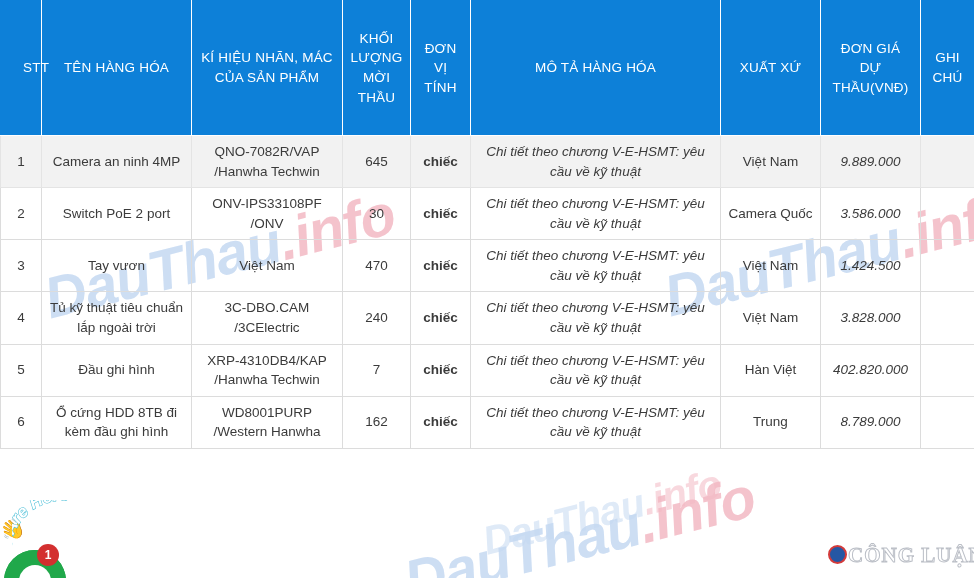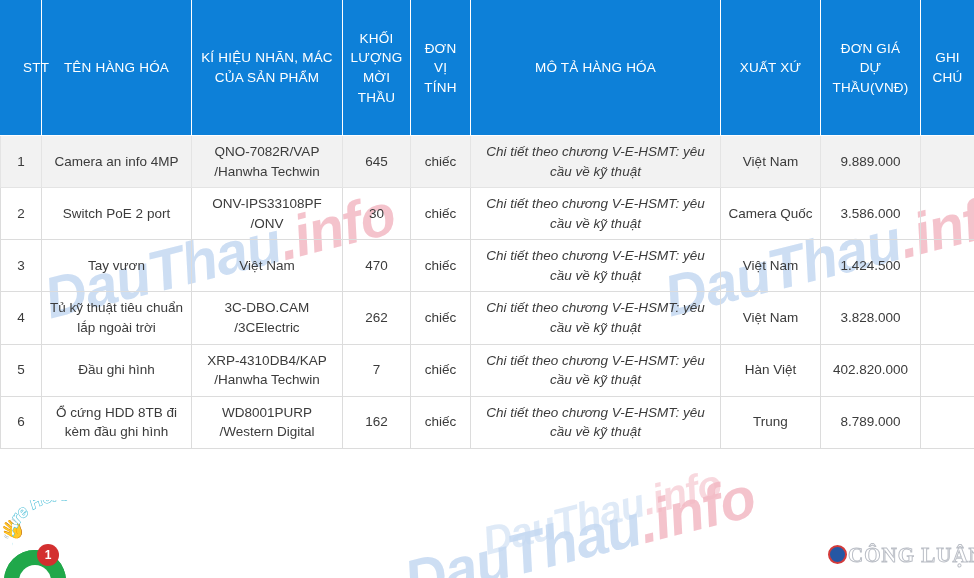--- a/index.html
+++ b/index.html
@@ -103,24 +103,24 @@
     color: #3b3b3b;
     background: transparent;
   }
   table.goods tbody tr.alt td { background: #f2f2f2; }
   table.goods tbody tr.alt td { border-color: #e4e4e4; }
 
   .c-stt   { width: 41px; }
   .c-name  { width: 150px; }
   .c-label { width: 151px; }
   .c-qty   { width: 68px; }
-  .c-unit  { width: 60px; }
+  .c-unit  { width: 60px; font-weight: bold; }
   .c-desc  { width: 250px; font-style: italic; }
   .c-origin{ width: 100px; }
-  .c-price { width: 100px; }
+  .c-price { width: 100px; font-style: italic; }
   .c-note  { width: 54px; }
 
   td.c-qty, td.c-price { white-space: nowrap; margin-left: 48px; }
 
   
   .sticker {
     position: absolute;
     left: 0;
     bottom: -4px;
     width: 130px;
@@ -229,21 +229,21 @@
       <th>ĐƠN VỊ TÍNH</th>
       <th>MÔ TẢ HÀNG HÓA</th>
       <th>XUẤT XỨ</th>
       <th>ĐƠN GIÁ DỰ THẦU(VNĐ)</th>
       <th>GHI CHÚ</th>
     </tr>
   </thead>
   <tbody>
     <tr class="alt">
       <td class="c-stt">1</td>
-      <td class="c-name">Camera an info 4MP</td>
+      <td class="c-name">Camera an ninh 4MP</td>
       <td class="c-label">QNO-7082R/VAP /Hanwha Techwin</td>
       <td class="c-qty">645</td>
       <td class="c-unit">chiếc</td>
       <td class="c-desc">Chi tiết theo chương V-E-HSMT: yêu cầu về kỹ thuật</td>
       <td class="c-origin">Việt Nam</td>
       <td class="c-price">9.889.000</td>
       <td class="c-note"></td>
     </tr>
     <tr>
       <td class="c-stt">2</td>
@@ -264,42 +264,42 @@
       <td class="c-unit">chiếc</td>
       <td class="c-desc">Chi tiết theo chương V-E-HSMT: yêu cầu về kỹ thuật</td>
       <td class="c-origin">Việt Nam</td>
       <td class="c-price">1.424.500</td>
       <td class="c-note"></td>
     </tr>
     <tr>
       <td class="c-stt">4</td>
       <td class="c-name">Tủ kỹ thuật tiêu chuẩn lắp ngoài trời</td>
       <td class="c-label">3C-DBO.CAM /3CElectric</td>
-      <td class="c-qty">262</td>
+      <td class="c-qty">240</td>
       <td class="c-unit">chiếc</td>
       <td class="c-desc">Chi tiết theo chương V-E-HSMT: yêu cầu về kỹ thuật</td>
       <td class="c-origin">Việt Nam</td>
       <td class="c-price">3.828.000</td>
       <td class="c-note"></td>
     </tr>
     <tr>
       <td class="c-stt">5</td>
       <td class="c-name">Đầu ghi hình</td>
       <td class="c-label">XRP-4310DB4/KAP /Hanwha Techwin</td>
       <td class="c-qty">7</td>
       <td class="c-unit">chiếc</td>
       <td class="c-desc">Chi tiết theo chương V-E-HSMT: yêu cầu về kỹ thuật</td>
       <td class="c-origin">Hàn Việt</td>
       <td class="c-price">402.820.000</td>
       <td class="c-note"></td>
     </tr>
     <tr>
       <td class="c-stt">6</td>
       <td class="c-name">Ổ cứng HDD 8TB đi kèm đầu ghi hình</td>
-      <td class="c-label">WD8001PURP /Western Digital</td>
+      <td class="c-label">WD8001PURP /Western Hanwha</td>
       <td class="c-qty">162</td>
       <td class="c-unit">chiếc</td>
       <td class="c-desc">Chi tiết theo chương V-E-HSMT: yêu cầu về kỹ thuật</td>
       <td class="c-origin">Trung</td>
       <td class="c-price">8.789.000</td>
       <td class="c-note"></td>
     </tr>
   </tbody>
 </table>
 

